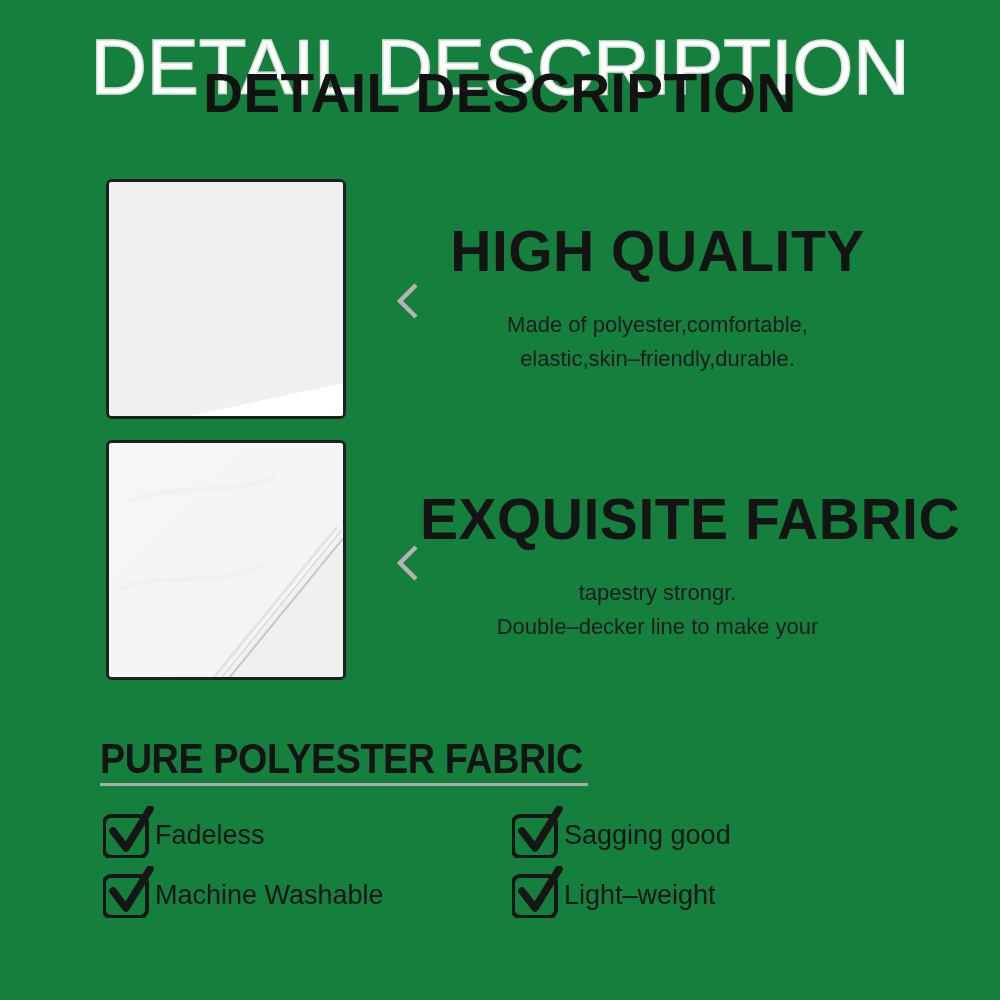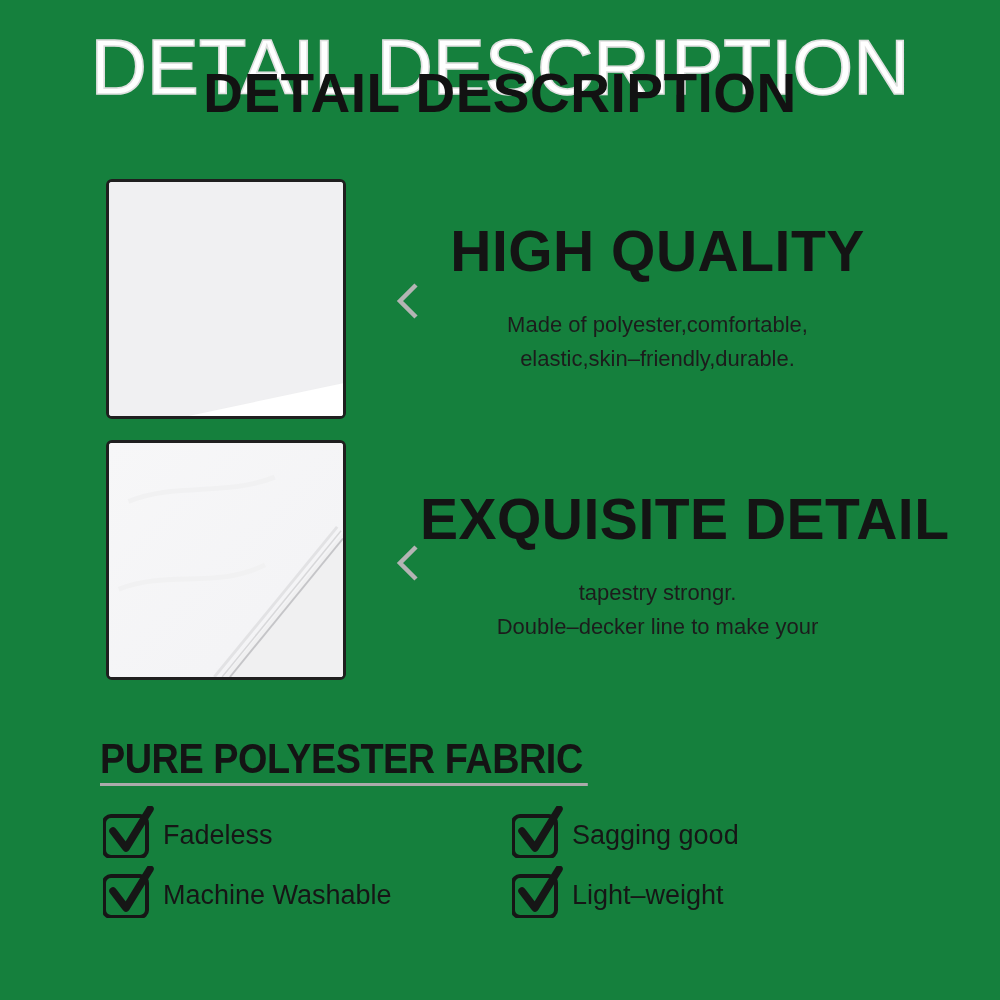--- a/index.html
+++ b/index.html
@@ -49,21 +49,21 @@
     position:absolute;left:100px;top:737px;display:inline-block;
     font-size:42px;font-weight:700;line-height:1.05;letter-spacing:-0.5px;
     color:#141414;white-space:nowrap;
     border-bottom:3px solid #ababab;padding:0 6px 2px 0;
     transform:scaleX(0.9);transform-origin:left top;
   }
   .checklist{
     position:absolute;left:103px;top:806px;
     display:grid;grid-template-columns:409px auto;grid-auto-rows:52px;row-gap:8px;
   }
-  .check-item{display:flex;align-items:flex-start;gap:8px;}
+  .check-item{display:flex;align-items:flex-start;gap:0;}
   .check-item svg{width:52px;height:52px;flex:0 0 auto;}
   .check-item .lbl{font-size:27px;color:#161616;margin-top:16px;line-height:1;white-space:nowrap;}
 </style>
 </head>
 <body>
 
 <div class="canvas">
 
   <div class="ghost-title">DETAIL DESCRIPTION</div>
   <div class="page-title">DETAIL DESCRIPTION</div>
@@ -129,21 +129,21 @@
     </svg>
   </div>
 
   <div class="chevron" id="chevron2">
     <svg viewBox="0 0 26 40">
         <path d="M22 4 L6 20 L22 36" fill="none" stroke="#b4b4b4" stroke-width="4.5"></path>
       </svg>
   </div>
 
   <div class="sectext" id="sectext2">
-    <h2>EXQUISITE DETAIL</h2>
+    <h2>EXQUISITE FABRIC</h2>
     <div class="para">
       <div>tapestry strongr.</div>
       <div>Double–decker line to make your</div>
     </div>
   </div>
 
   <div class="feature-head">PURE POLYESTER FABRIC</div>
 
   <div class="checklist">
     <div class="check-item">

